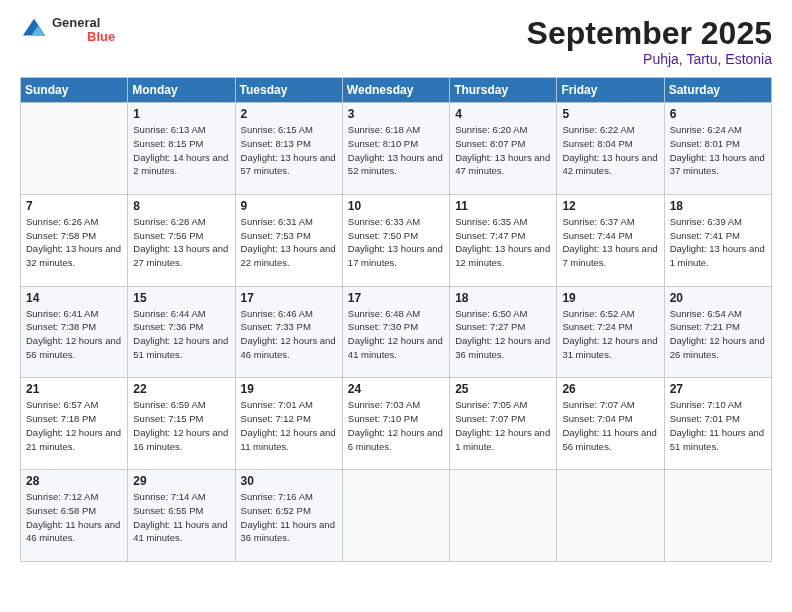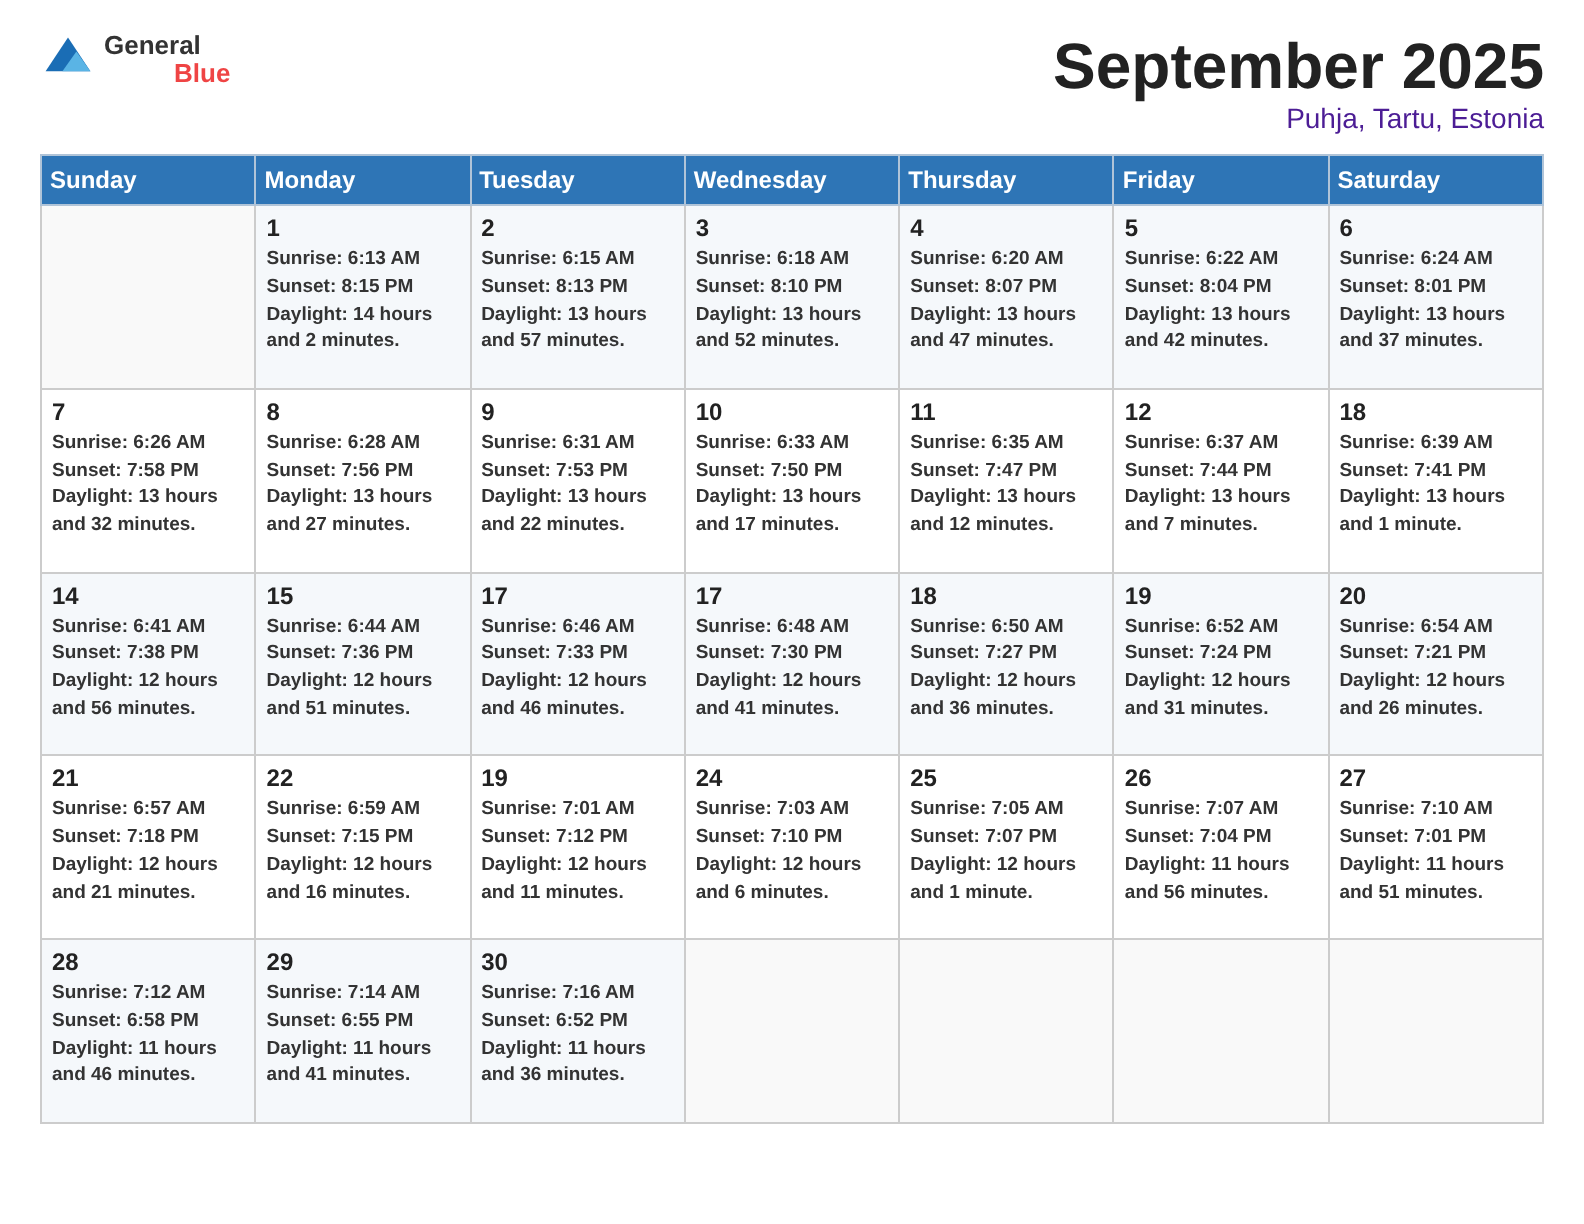--- a/index.html
+++ b/index.html
@@ -87,21 +87,20 @@
       font-size: 12px;
       font-weight: bold;
       color: #222;
       display: block;
       margin-bottom: 2px;
     }
     .day-info {
       font-size: 9.5px;
       color: #333;
       line-height: 1.45;
-      font-weight: bold;
     }
     .empty-cell {
       background: #f9f9f9 !important;
     }
   </style>
 </head>
 <body>
 
 <div class="page">
   <div class="header">

